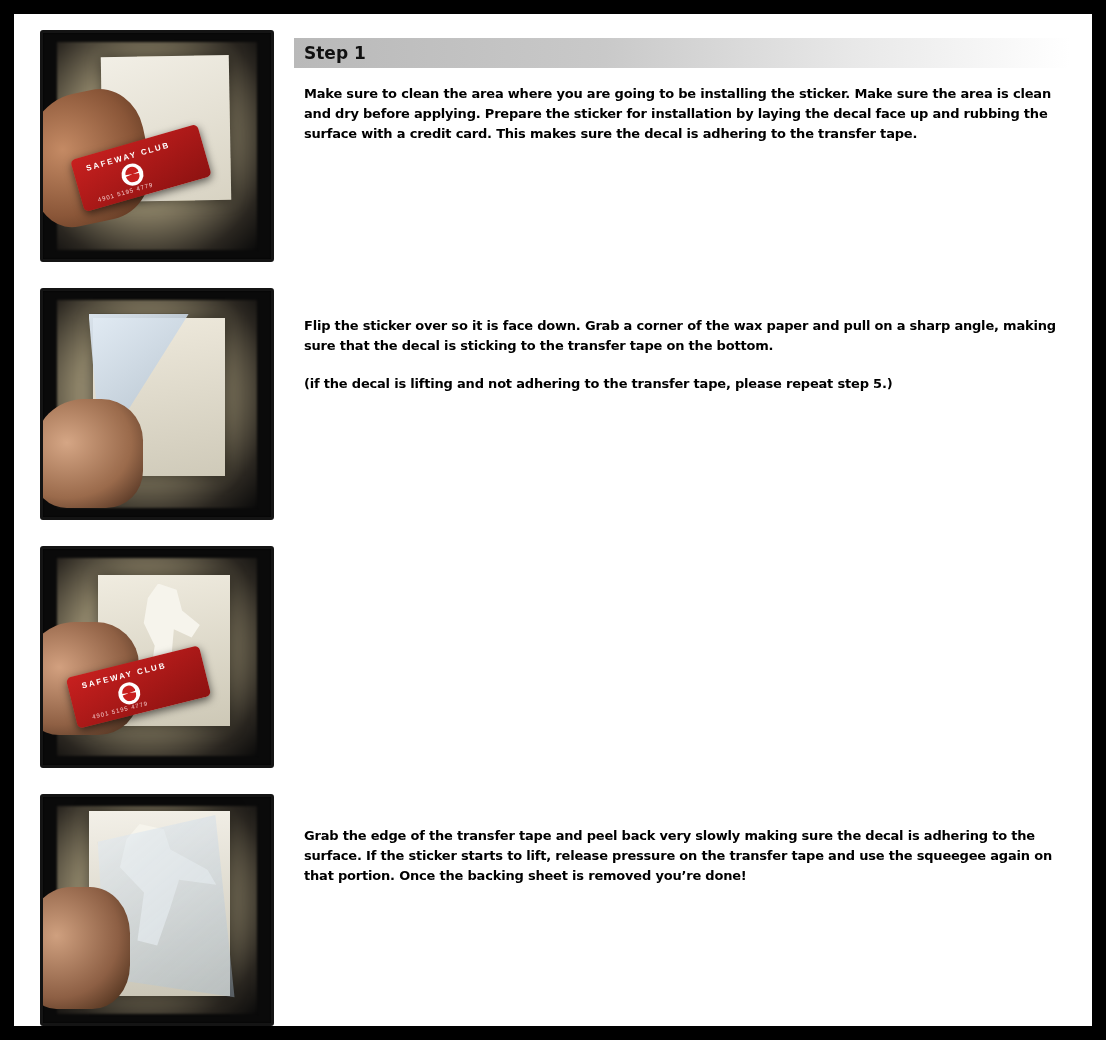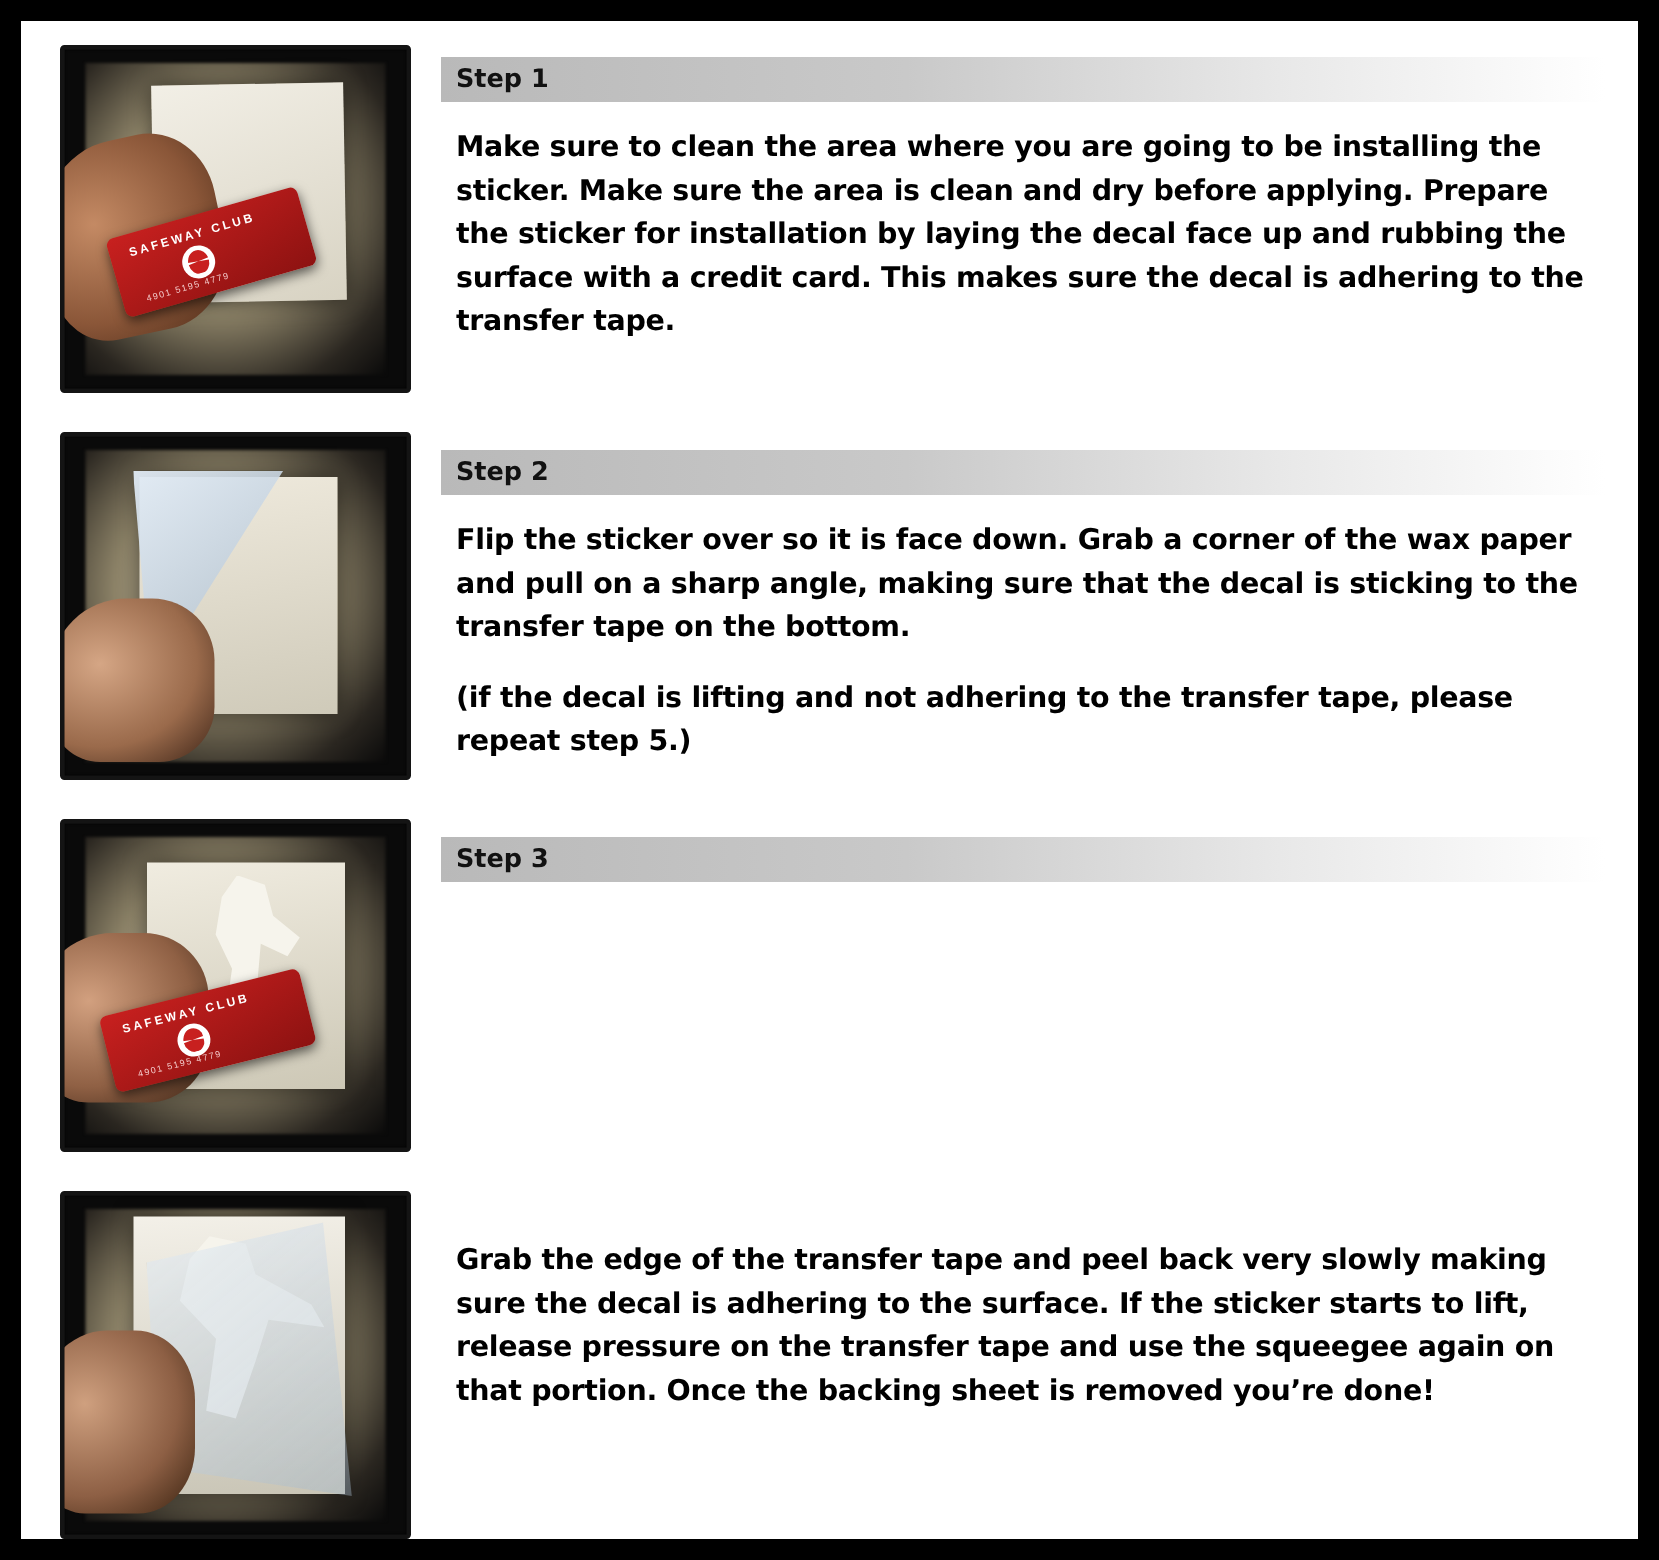--- a/index.html
+++ b/index.html
@@ -167,21 +167,21 @@
     font-size: 17px;
     font-weight: bold;
     color: #111;
     font-family: "DejaVu Sans", sans-serif;
   }
   .step-body {
     padding: 16px 8px 0 10px;
   }
   .step-body p {
     margin: 0 0 18px 0;
-    font-size: 19px;
+    font-size: 13px;
     line-height: 1.52;
     font-weight: bold;
     color: #000;
     font-family: "DejaVu Sans", sans-serif;
     letter-spacing: -0.2px;
   }
   .step-body p:last-child { margin-bottom: 0; }
 
   .r1 { margin-bottom: 26px; }
   .r2 { margin-bottom: 26px; }
@@ -224,23 +224,20 @@
       <div class="step-row r2">
         <div class="photo-cell">
           <div class="photo h2">
             <div class="glow"></div>
             <div class="paper p2"></div>
             <div class="peel peel2"></div>
             <div class="hand hand2"></div>
           </div>
         </div>
         <div class="text-cell">
-          <div class="step-header">
-            <span>Step 2</span>
-          </div>
           <div class="step-body">
             <p>Flip the sticker over so it is face down.  Grab a corner of the wax paper and pull on a sharp angle, making sure that the decal is sticking to the transfer tape on the bottom.</p>
             <p>(if the decal is lifting and not adhering to the transfer tape, please repeat step 5.)</p>
           </div>
         </div>
       </div>
 
       <div class="step-row r3">
         <div class="photo-cell">
           <div class="photo h3">
@@ -249,23 +246,20 @@
             <div class="silhouette s3"></div>
             <div class="hand hand3"></div>
             <div class="card card3">
               <div class="card-text">SAFEWAY CLUB</div>
               <div class="card-logo"></div>
               <div class="card-num">4901 5195 4779</div>
             </div>
           </div>
         </div>
         <div class="text-cell">
-          <div class="step-header">
-            <span>Step 3</span>
-          </div>
         </div>
       </div>
 
       <div class="step-row r4">
         <div class="photo-cell">
           <div class="photo h4">
             <div class="glow"></div>
             <div class="paper p4"></div>
             <div class="silhouette s4"></div>
             <div class="peel peel4"></div>

